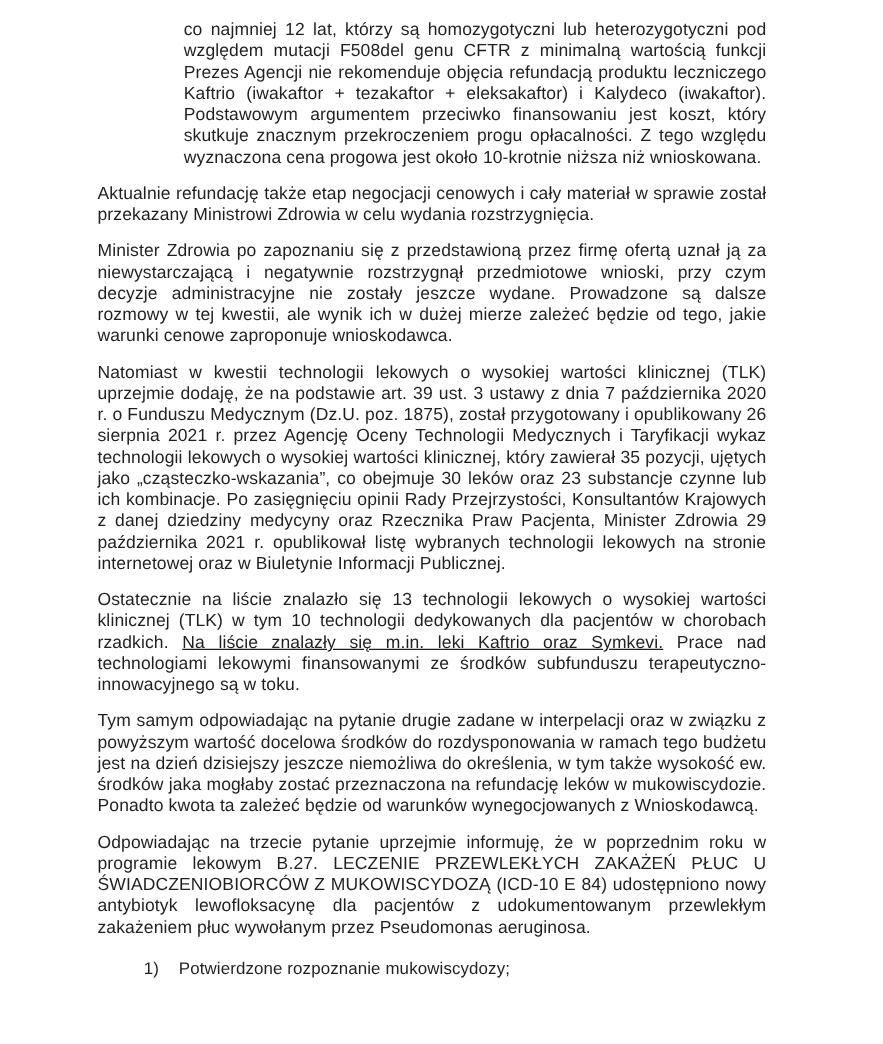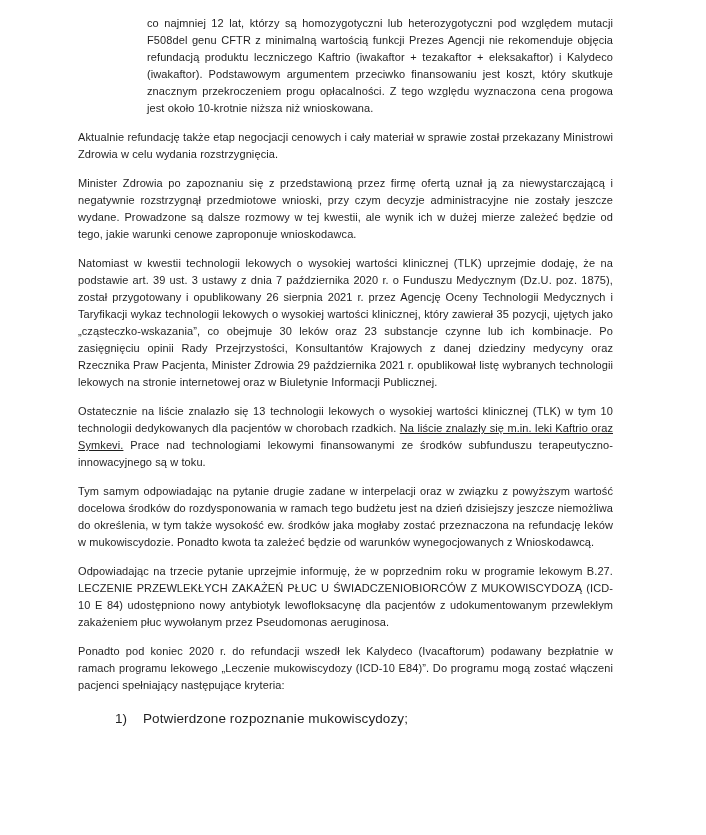--- a/index.html
+++ b/index.html
@@ -16,21 +16,21 @@
     font-family: "Liberation Sans", "DejaVu Sans", sans-serif;
     color: #1f1f1f;
   }
   .content {
     box-sizing: border-box;
     width: 706px;
     padding: 15px 93px 0 78px; 
   }
   .para {
     margin: 0 0 12px 0;
-    font-size: 11px;
+    font-size: 14px;
     line-height: 17px;
     text-align: justify;
     text-justify: inter-word;
     letter-spacing: 0.1px;
   }
   .para.quote {
     margin-left: 69px; 
   }
   .underline {
     text-decoration: underline;
@@ -64,21 +64,20 @@
     <p class="para">Minister Zdrowia po zapoznaniu się z przedstawioną przez firmę ofertą uznał ją za niewystarczającą i negatywnie rozstrzygnął przedmiotowe wnioski, przy czym decyzje administracyjne nie zostały jeszcze wydane. Prowadzone są dalsze rozmowy w tej kwestii, ale wynik ich w dużej mierze zależeć będzie od tego, jakie warunki cenowe zaproponuje wnioskodawca.</p>
 
     <p class="para">Natomiast w kwestii technologii lekowych o wysokiej wartości klinicznej (TLK) uprzejmie dodaję, że na podstawie art. 39 ust. 3 ustawy z dnia 7 października 2020 r. o Funduszu Medycznym (Dz.U. poz. 1875), został przygotowany i opublikowany 26 sierpnia 2021 r. przez Agencję Oceny Technologii Medycznych i Taryfikacji wykaz technologii lekowych o wysokiej wartości klinicznej, który zawierał 35 pozycji, ujętych jako „cząsteczko-wskazania”, co obejmuje 30 leków oraz 23 substancje czynne lub ich kombinacje. Po zasięgnięciu opinii Rady Przejrzystości, Konsultantów Krajowych z danej dziedziny medycyny oraz Rzecznika Praw Pacjenta, Minister Zdrowia 29 października 2021 r. opublikował listę wybranych technologii lekowych na stronie internetowej oraz w Biuletynie Informacji Publicznej.</p>
 
     <p class="para"><span>Ostatecznie na liście znalazło się 13 technologii lekowych o wysokiej wartości klinicznej (TLK) w tym 10 technologii dedykowanych dla pacjentów w chorobach rzadkich. </span><span class="underline">Na liście znalazły się m.in. leki Kaftrio oraz Symkevi.</span><span> Prace nad technologiami lekowymi finansowanymi ze środków subfunduszu terapeutyczno-innowacyjnego są w toku.</span></p>
 
     <p class="para">Tym samym odpowiadając na pytanie drugie zadane w interpelacji oraz w związku z powyższym wartość docelowa środków do rozdysponowania w ramach tego budżetu jest na dzień dzisiejszy jeszcze niemożliwa do określenia, w tym także wysokość ew. środków jaka mogłaby zostać przeznaczona na refundację leków w mukowiscydozie. Ponadto kwota ta zależeć będzie od warunków wynegocjowanych z Wnioskodawcą.</p>
 
     <p class="para">Odpowiadając na trzecie pytanie uprzejmie informuję, że w poprzednim roku w programie lekowym B.27. LECZENIE PRZEWLEKŁYCH ZAKAŻEŃ PŁUC U ŚWIADCZENIOBIORCÓW Z MUKOWISCYDOZĄ (ICD-10 E 84) udostępniono nowy antybiotyk lewofloksacynę dla pacjentów z udokumentowanym przewlekłym zakażeniem płuc wywołanym przez Pseudomonas aeruginosa.</p>
 
-    <p class="para">Ponadto pod koniec 2020 r. do refundacji wszedł lek Kalydeco (Ivacaftorum) podawany bezpłatnie w ramach programu lekowego „Leczenie mukowiscydozy (ICD-10 E84)”. Do programu mogą zostać włączeni pacjenci spełniający następujące kryteria:</p>
 
     <div class="list-item">
       <span class="list-marker">1)</span>
       <span class="list-text">Potwierdzone rozpoznanie mukowiscydozy;</span>
     </div>
 
   </div>
 </div>
 
 </body></html>

